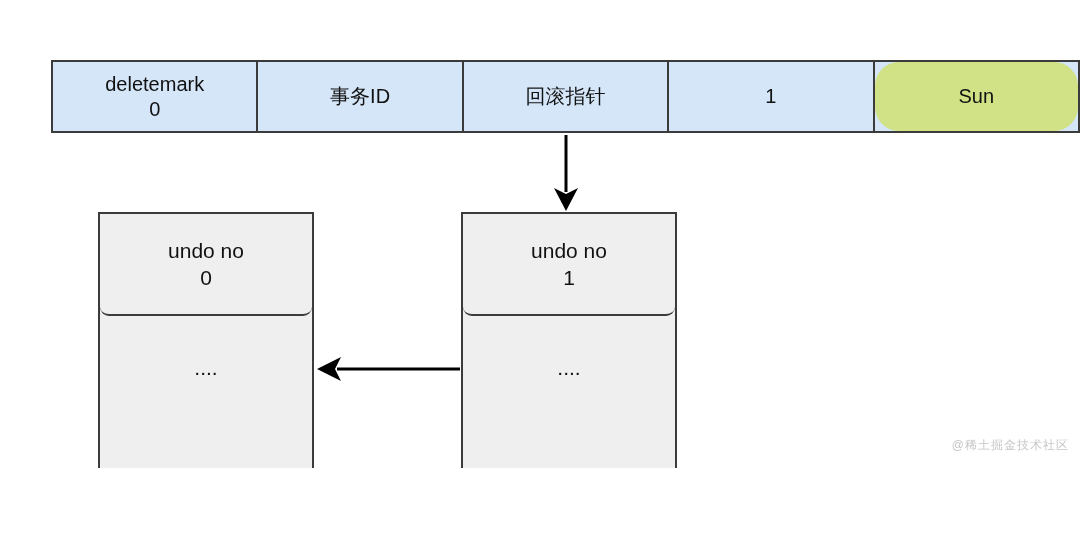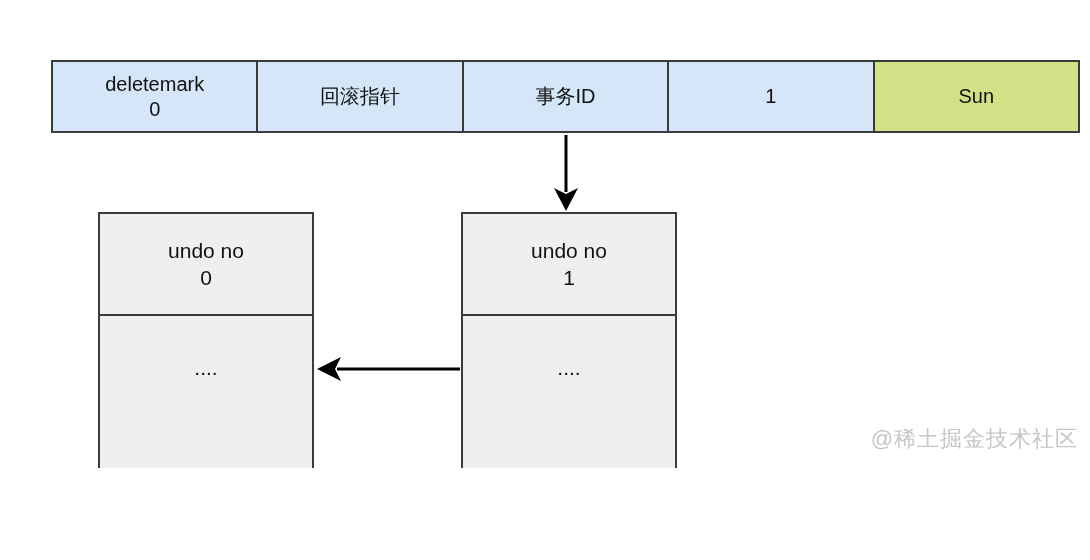--- a/index.html
+++ b/index.html
@@ -41,21 +41,21 @@
     display: flex;
     flex-direction: column;
     align-items: center;
     justify-content: center;
     background: var(--cell-blue);
     border-right: 2px solid var(--border);
     font-size: 20px;
     line-height: 25px;
     text-align: center;
   }
-  .record-cell:last-child { border-right: none; }
+  .record-cell:last-child { border-right: none; border-radius: 24px; }
   .record-cell.green { background: var(--cell-green); }
   .record-cell span { display: block; }
 
   
   .undo-box {
     position: absolute;
     top: 212px;
     width: 216px;
     height: 301px;
     border: 2px solid var(--border);
@@ -67,40 +67,41 @@
   .undo-box.right { left: 461px; }
   .box-row {
     display: flex;
     flex-direction: column;
     align-items: center;
     justify-content: center;
     border-bottom: 2px solid var(--border);
     font-size: 21px;
     line-height: 27px;
     text-align: left;
+    border-radius: 9px;
   }
   .box-row:last-child { border-bottom: none; }
   .box-row span { display: block; }
 
   
   .arrows {
     position: absolute;
     left: 0; top: 0;
     width: 1090px;
     height: 560px;
     pointer-events: none;
   }
 
   
   .watermark {
     position: absolute;
-    right: 12px;
+    right: 21px;
     bottom: 14px;
     color: var(--watermark-gray);
-    font-size: 22px;
+    font-size: 12px;
     letter-spacing: 1px;
   }
 </style>
 </head>
 <body>
 
 <div class="canvas">
 
   <svg class="arrows" viewBox="0 0 1090 560" xmlns="http://www.w3.org/2000/svg">
 
@@ -114,25 +115,25 @@
       <polygon points="317,369 341,357 335,369 341,381" fill="#000"></polygon>
     </g>
   </svg>
 
   <div class="record-row">
     <div class="record-cell">
       <span>deletemark</span>
       <span>0</span>
     </div>
     <div class="record-cell">
-      <span>回滚指针</span>
+      <span>事务ID</span>
       <span></span>
     </div>
     <div class="record-cell">
-      <span>事务ID</span>
+      <span>回滚指针</span>
       <span></span>
     </div>
     <div class="record-cell">
       <span>1</span>
       <span></span>
     </div>
     <div class="record-cell green">
       <span>Sun</span>
       <span></span>
     </div>

